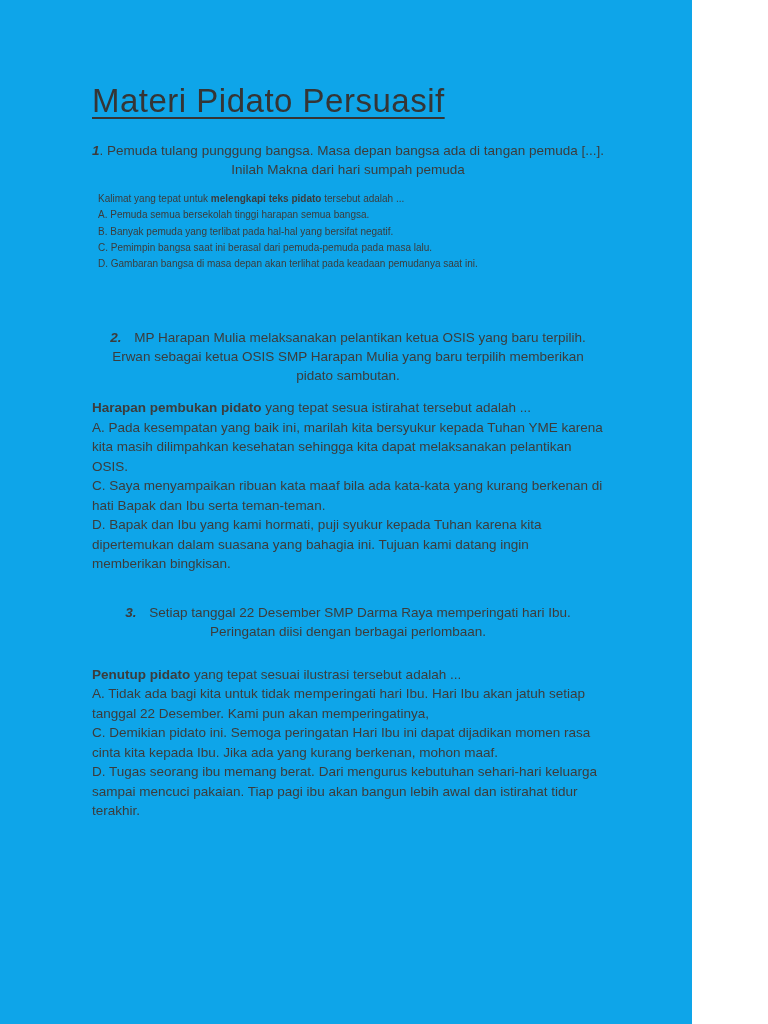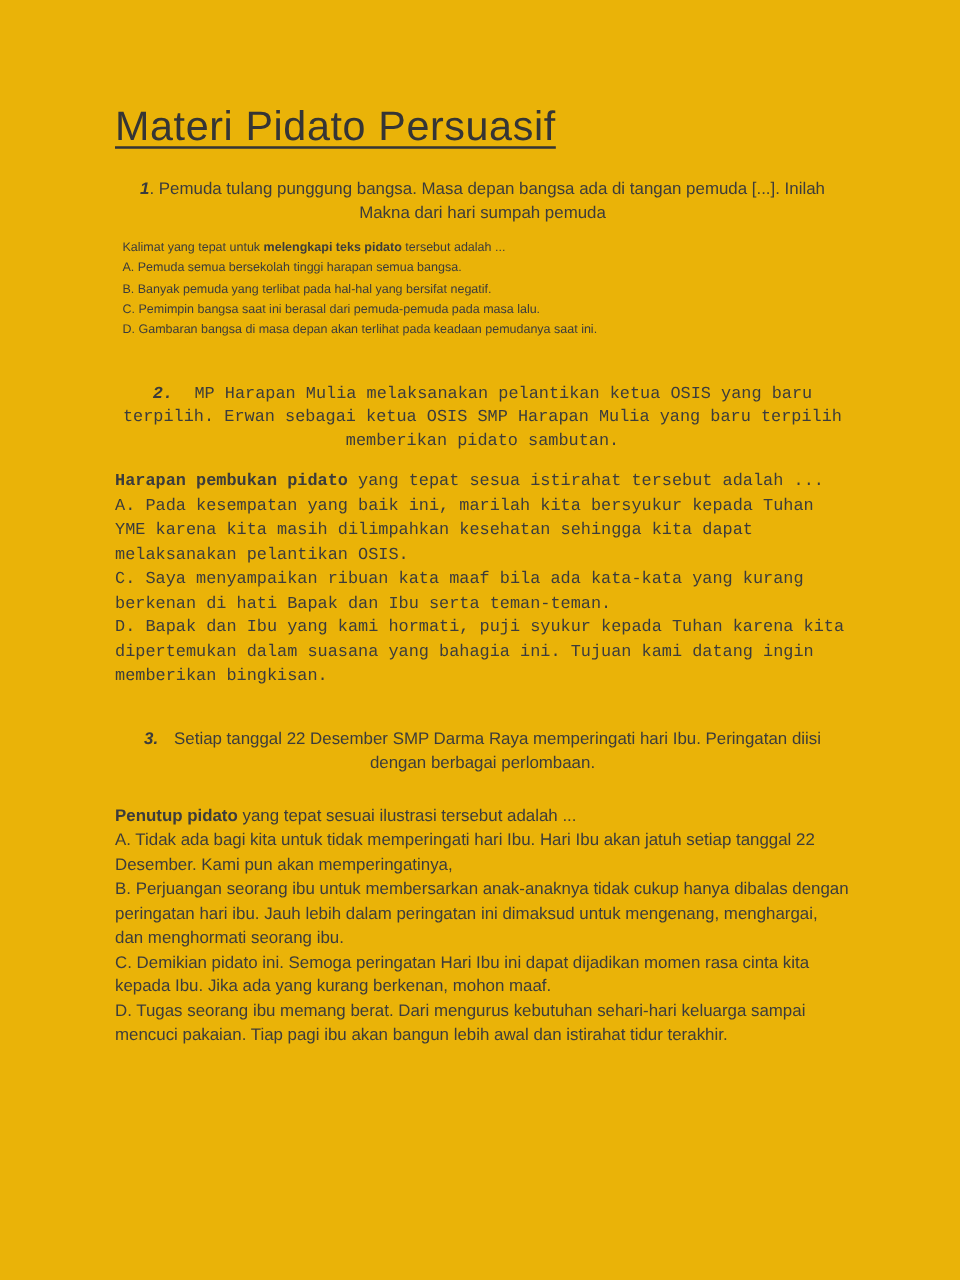--- a/index.html
+++ b/index.html
@@ -2,23 +2,23 @@
 <html><head>
 <meta charset="utf-8">
 <style>
   html, body {
     margin: 0;
     padding: 0;
     background: #ffffff;
   }
   .page {
     position: relative;
-    width: 768px;
+    width: 692px;
     height: 1024px;
-    background: #eab308;
+    background: #0ea5e9;
     box-sizing: border-box;
     padding: 82px 88px 4px 92px;
     font-family: "Liberation Sans", sans-serif;
     color: #3c3c3c;
     overflow: hidden;
   }
   .doc-title {
     margin: 0;
     font-size: 33px;
     font-weight: 400;
@@ -48,21 +48,21 @@
   }
   .prompt b { font-weight: 700; }
   #question-1 { margin-top: 21px; }
   #question-1 .options-block {
     margin-left: 6px;
     margin-top: 12px;
     font-size: 10px;
     line-height: 16.3px;
     max-width: 588px;
   }
-  #question-2 { margin-top: 34px; font-family: Liberation Mono, monospace; }
+  #question-2 { margin-top: 56px; }
   #question-3 { margin-top: 29px; }
   #question-3 .options-block { margin-top: 24px; }
 </style>
 </head>
 <body>
 
 <div class="page">
 
   <h1 class="doc-title">Materi Pidato Persuasif</h1>
 
@@ -85,19 +85,18 @@
       <p class="option">C. Saya menyampaikan ribuan kata maaf bila ada kata-kata yang kurang berkenan di hati Bapak dan Ibu serta teman-teman.</p>
       <p class="option">D. Bapak dan Ibu yang kami hormati, puji syukur kepada Tuhan karena kita dipertemukan dalam suasana yang bahagia ini. Tujuan kami datang ingin memberikan bingkisan.</p>
     </div>
   </section>
 
   <section class="question gap-wide" id="question-3">
     <p class="stimulus"><b class="qnum">3.</b><span> </span><span>Setiap tanggal 22 Desember SMP Darma Raya memperingati hari Ibu. Peringatan diisi dengan berbagai perlombaan.</span></p>
     <div class="options-block">
       <p class="prompt"><span></span><b>Penutup pidato</b><span> yang tepat sesuai ilustrasi tersebut adalah ...</span></p>
       <p class="option">A. Tidak ada bagi kita untuk tidak memperingati hari Ibu. Hari Ibu akan jatuh setiap tanggal 22 Desember. Kami pun akan memperingatinya,</p>
-      <p class="option">B. Perjuangan seorang ibu untuk membersarkan anak-anaknya tidak cukup hanya dibalas dengan peringatan hari ibu. Jauh lebih dalam peringatan ini dimaksud untuk mengenang, menghargai, dan menghormati seorang ibu.</p>
       <p class="option">C. Demikian pidato ini. Semoga peringatan Hari Ibu ini dapat dijadikan momen rasa cinta kita kepada Ibu. Jika ada yang kurang berkenan, mohon maaf.</p>
       <p class="option">D. Tugas seorang ibu memang berat. Dari mengurus kebutuhan sehari-hari keluarga sampai mencuci pakaian. Tiap pagi ibu akan bangun lebih awal dan istirahat tidur terakhir.</p>
     </div>
   </section>
 
 </div>
 
 </body></html>

